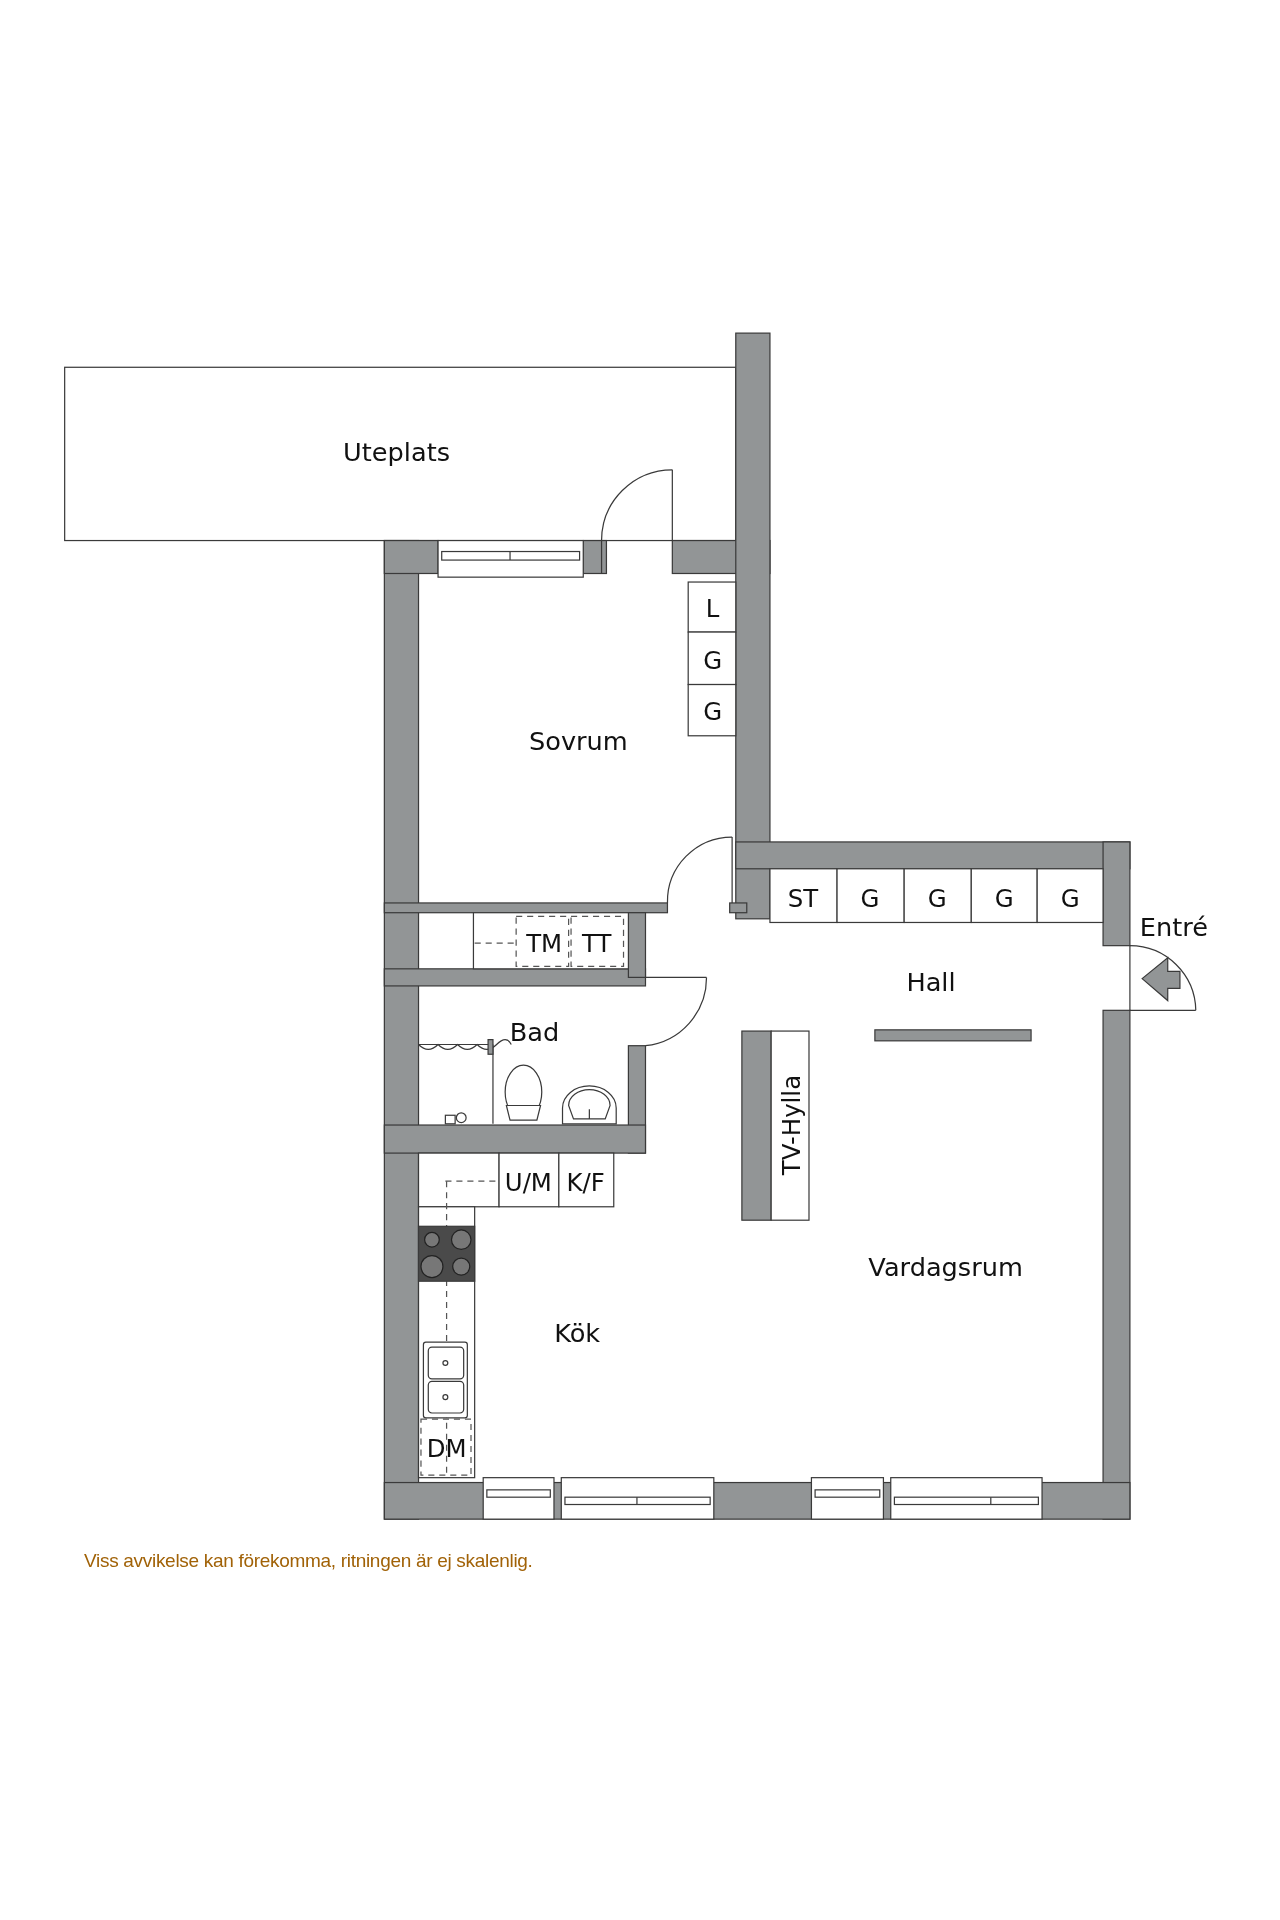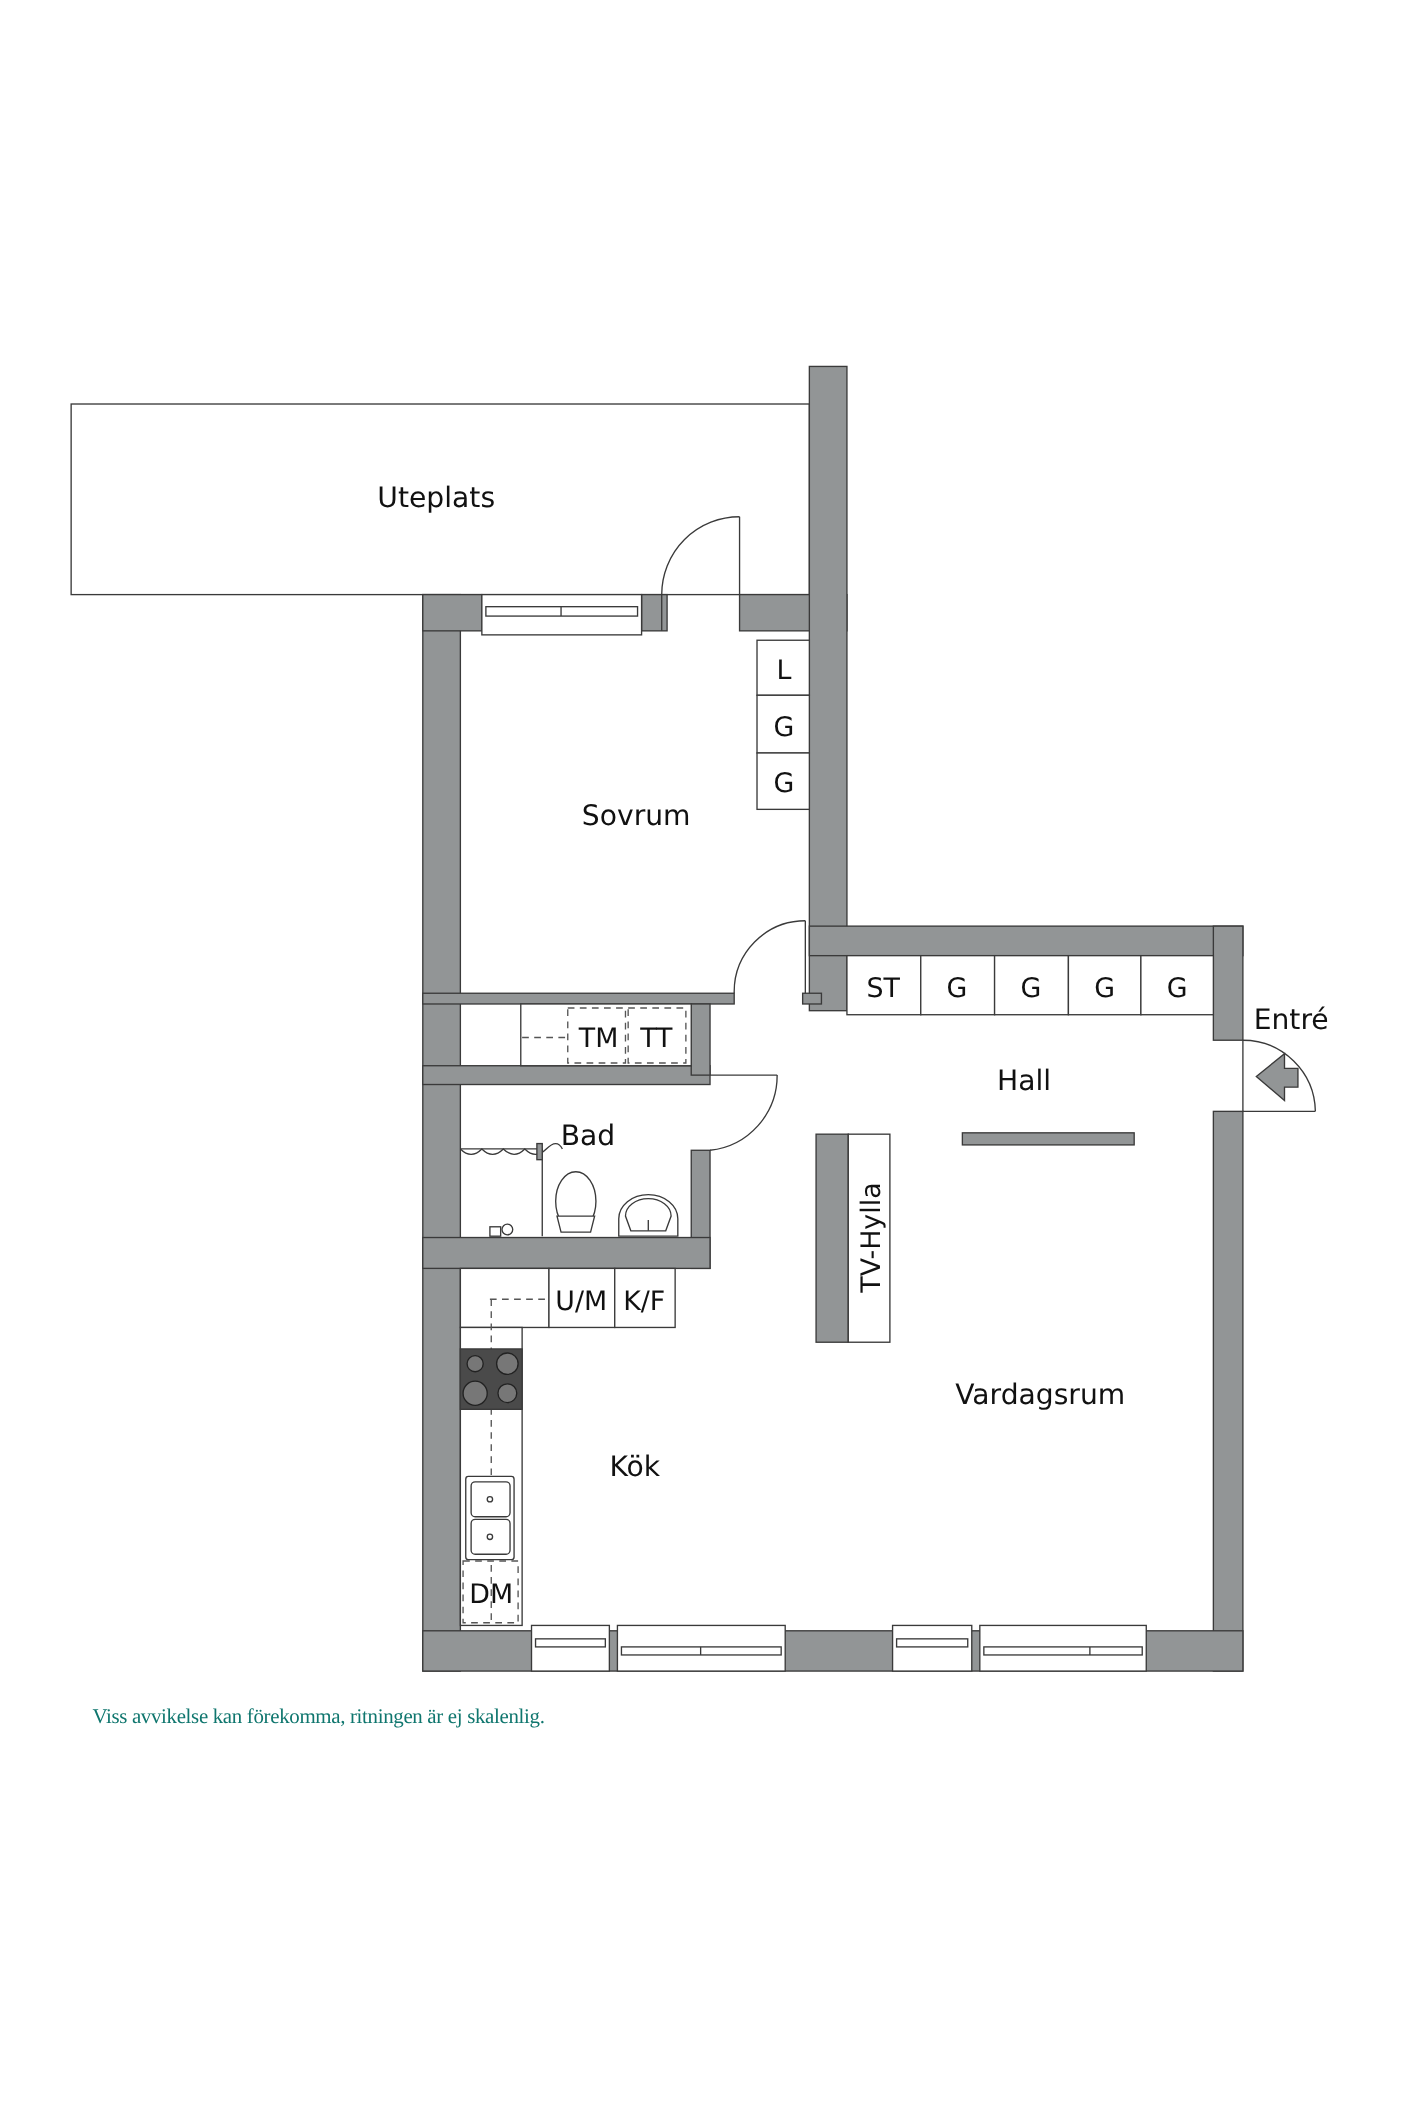--- a/index.html
+++ b/index.html
@@ -6,22 +6,22 @@
   body { width: 1280px; height: 1920px; position: relative; overflow: hidden;
          font-family: "DejaVu Sans", "Liberation Sans", sans-serif; }
   #plan { position: absolute; left: 0; top: 0; width: 1280px; height: 1920px; }
   .wall { fill: #929596; stroke: #3a3a3a; stroke-width: 1; }
   .line { fill: none; stroke: #3a3a3a; stroke-width: 1; }
   .box { fill: #ffffff; stroke: #3a3a3a; stroke-width: 1; }
   .dash { fill: none; stroke: #555; stroke-width: 1; stroke-dasharray: 5 4; }
   .lbl { font-family: "DejaVu Sans", "Liberation Sans", sans-serif; fill: #111; }
   .room { font-size: 21px; }
   .unit { font-size: 20px; }
-  .note { position: absolute; left: 84px; top: 1550px; font-size: 19px; color: #0f766e;
-          font-family: Liberation Serif, serif; letter-spacing: -0.3px; }
+  .note { position: absolute; left: 84px; top: 1550px; font-size: 19px; color: #a16207;
+          font-family: Liberation Sans, sans-serif; letter-spacing: -0.3px; }
 </style>
 </head>
 <body>
 
 <svg id="plan" viewBox="0 0 1280 1920" xmlns="http://www.w3.org/2000/svg">
  <g transform="scale(1.2202)">
 
   <rect class="box" x="53" y="301" width="550" height="142"></rect>
 
   <rect class="wall" x="315" y="443" width="28" height="802"></rect>

